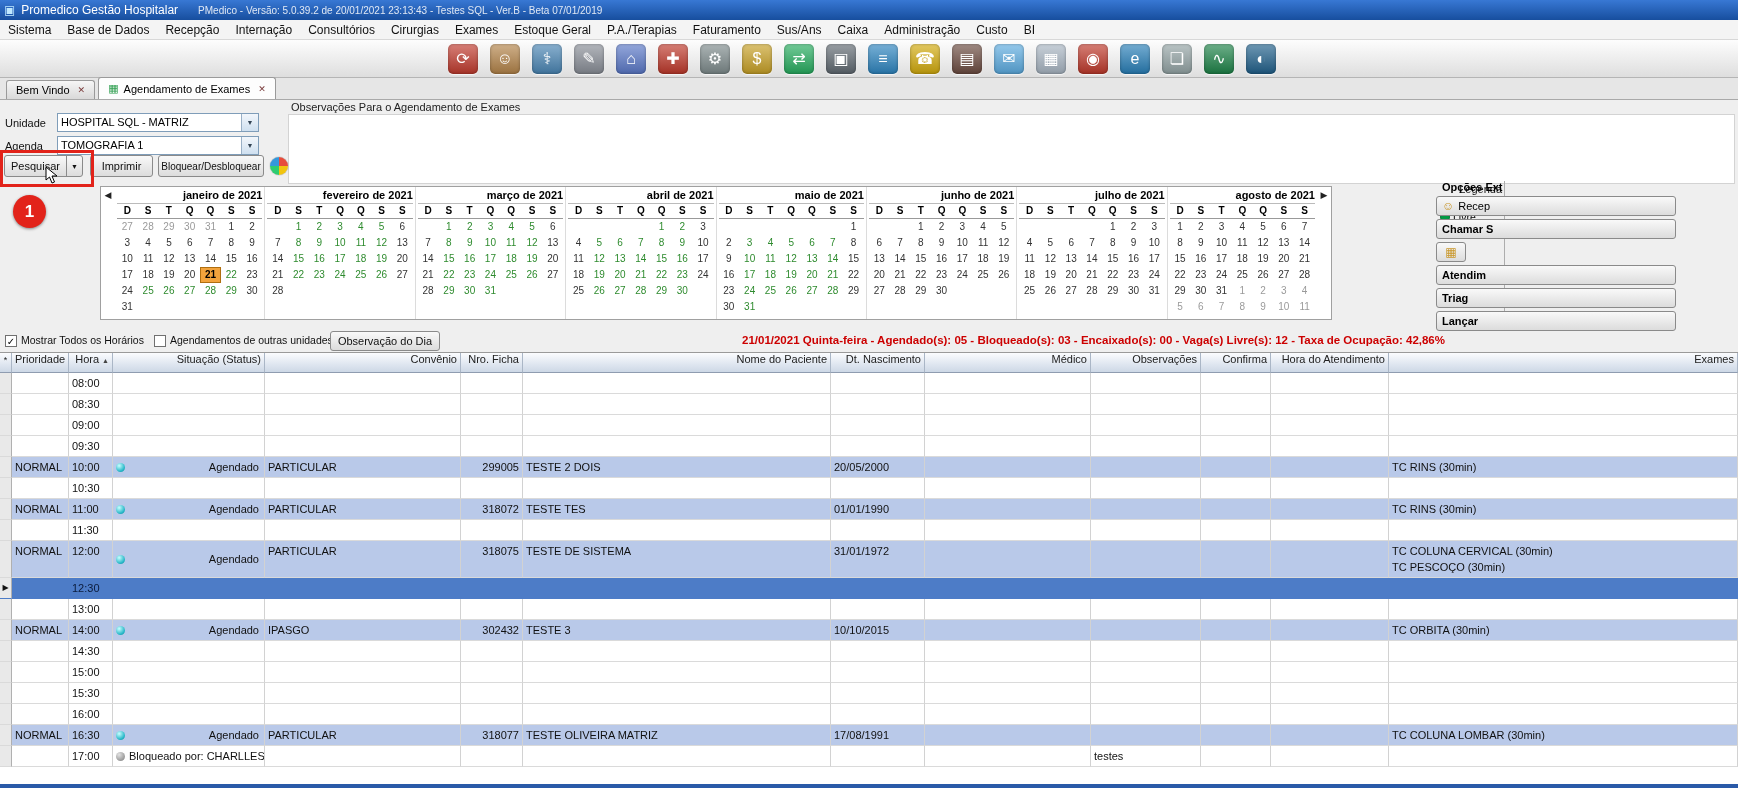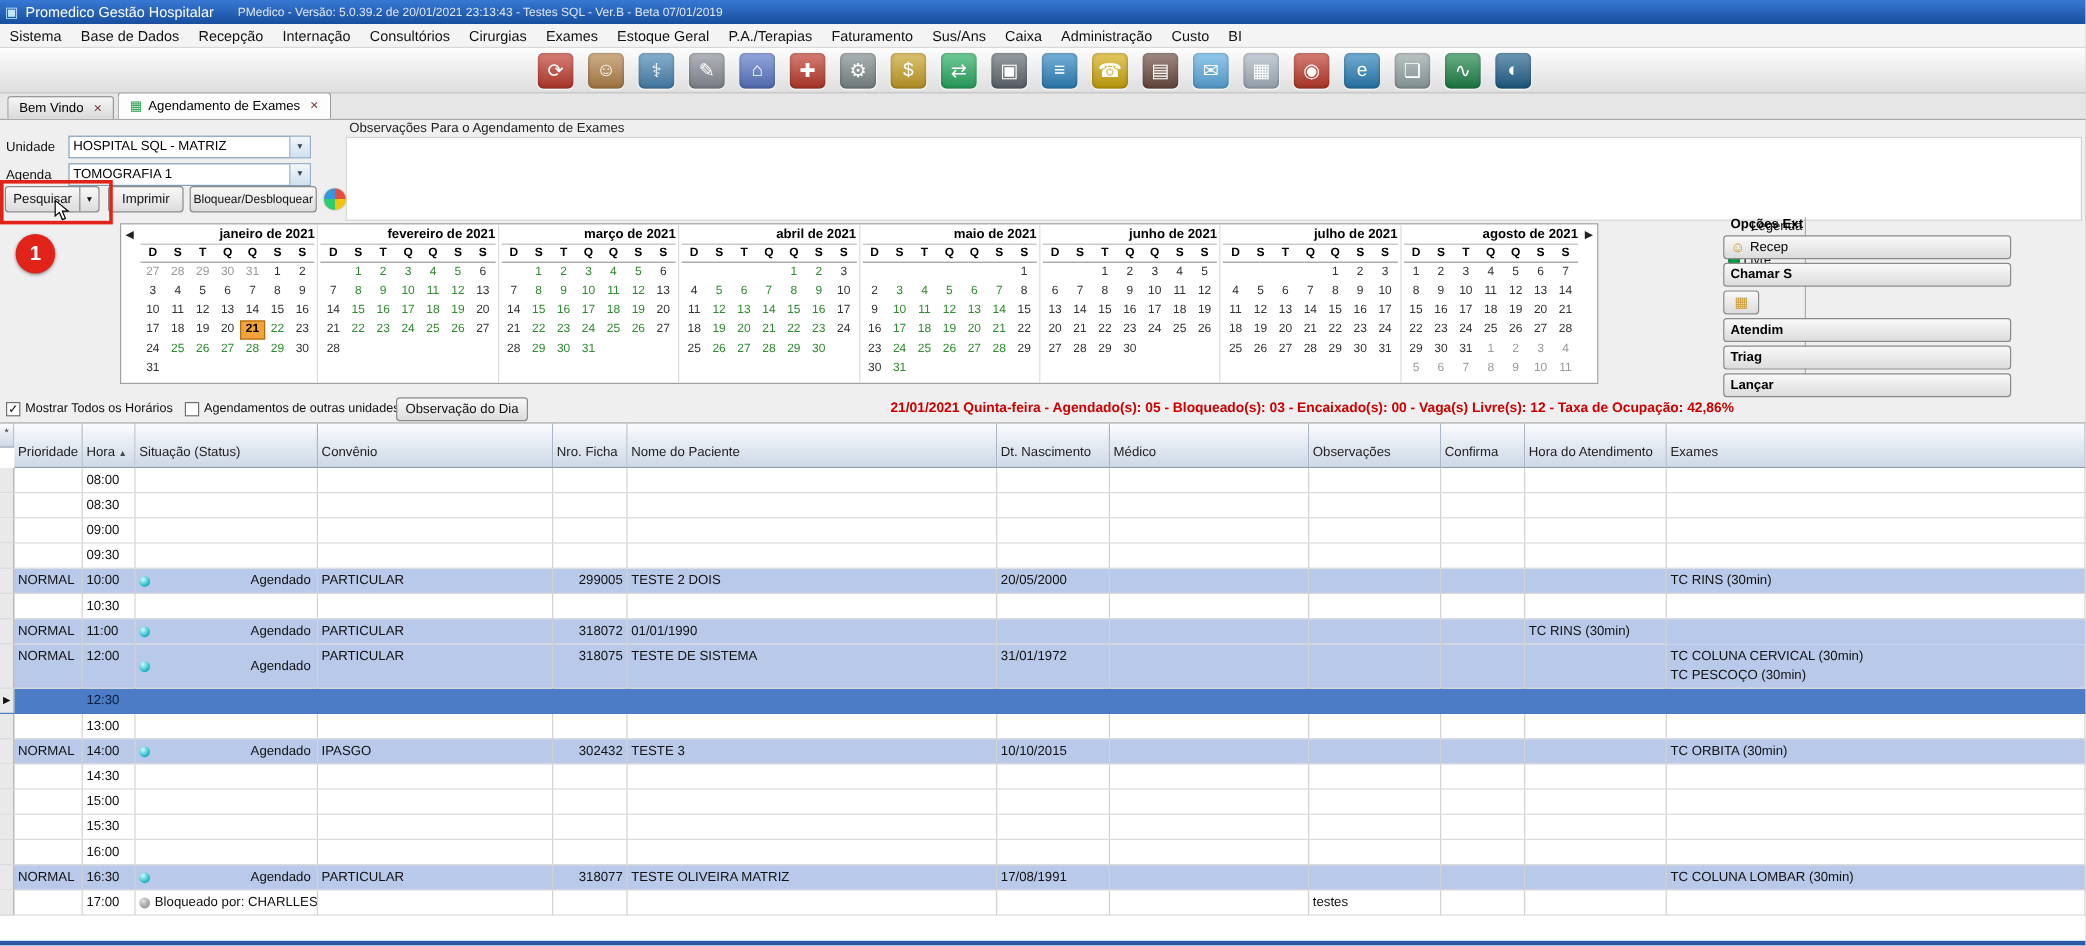--- a/index.html
+++ b/index.html
@@ -79,21 +79,21 @@
   .opt-ico{color:#c9972a;font-size:12px;}
   
   .cb{position:absolute;width:12px;height:12px;background:#fff;border:1px solid #707070;font-size:10px;line-height:11px;text-align:center;cursor:pointer;box-sizing:border-box;font-weight:bold;}
   .cb-label{position:absolute;font-size:10.5px;color:#111;cursor:pointer;white-space:nowrap;}
   #btn-obs-dia{left:330px;top:331px;width:110px;height:20px;}
   .status-line{position:absolute;left:742px;top:334px;font-size:11.5px;font-weight:bold;color:#cc0000;white-space:nowrap;}
   
   .grid{position:absolute;left:0;top:352px;width:100%;height:436px;overflow:hidden;border-top:1px solid #9a9a9a;background:#fff;}
   .ghead{display:grid;grid-template-columns:var(--gcols);}
   .hcell{background:linear-gradient(#fbfcfe,#dfe6f0 60%,#cdd8e6);border-right:1px solid #aab6c6;border-bottom:1px solid #8f9cb0;
-    font-size:11px;padding:18px 3px;white-space:nowrap;overflow:hidden;height:20px;box-sizing:border-box;color:#222;cursor:pointer;}
+    font-size:11px;padding:0 3px;white-space:nowrap;overflow:hidden;height:20px;box-sizing:border-box;color:#222;cursor:pointer;text-align:right;}
   .hcell.ind{padding:2px 1px;font-size:9px;text-align:center;}
   .sort{font-size:7px;margin-left:3px;color:#444;}
   .grow{display:grid;grid-template-columns:var(--gcols);background:#fff;cursor:pointer;}
   .grow .cell{border-right:1px solid #d2d2d2;border-bottom:1px solid #dadada;padding:2px 3px;font-size:11px;line-height:16px;
     white-space:nowrap;overflow:hidden;min-height:21px;box-sizing:border-box;color:#111;}
   .grow.agendado{background:#b9c9e9;}
   .grow.selected{background:#4d7cc7;}
   .grow.selected .cell{border-color:#4d7cc7;color:#0b1c3d;}
   .cell.ind{background:#e9e9e9 !important;border-right:1px solid #b0b0b0 !important;text-align:center;font-size:8px;padding:2px 0;color:#111 !important;}
   .cell.num{text-align:right;}
@@ -856,26 +856,42 @@
         <div class="grow agendado">
           <div class="cell ind"></div>
           <div class="cell">NORMAL</div>
           <div class="cell">11:00</div>
           <div class="cell status">
             <span class="dot cyan"></span>
             <span class="st-right">Agendado</span>
           </div>
           <div class="cell">PARTICULAR</div>
           <div class="cell num">318072</div>
+          <div class="cell">TESTE TES</div>
           <div class="cell">01/01/1990</div>
           <div class="cell"></div>
           <div class="cell"></div>
           <div class="cell"></div>
           <div class="cell"></div>
           <div class="cell exames">TC RINS (30min)</div>
+        </div>
+        <div class="grow empty">
+          <div class="cell ind"></div>
+          <div class="cell"></div>
+          <div class="cell">11:30</div>
+          <div class="cell status"></div>
+          <div class="cell"></div>
+          <div class="cell num"></div>
+          <div class="cell"></div>
+          <div class="cell"></div>
+          <div class="cell"></div>
+          <div class="cell"></div>
+          <div class="cell"></div>
+          <div class="cell"></div>
+          <div class="cell exames"></div>
         </div>
         <div class="grow agendado">
           <div class="cell ind"></div>
           <div class="cell">NORMAL</div>
           <div class="cell">12:00</div>
           <div class="cell status">
             <span class="dot cyan"></span>
             <span class="st-right">Agendado</span>
           </div>
           <div class="cell">PARTICULAR</div>

